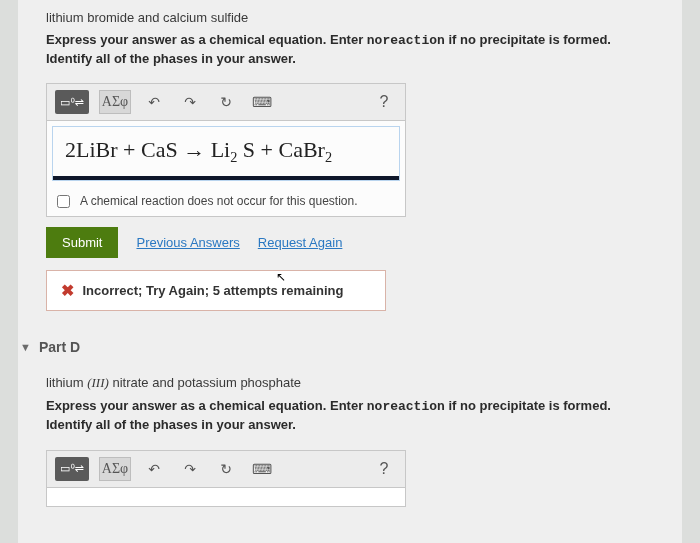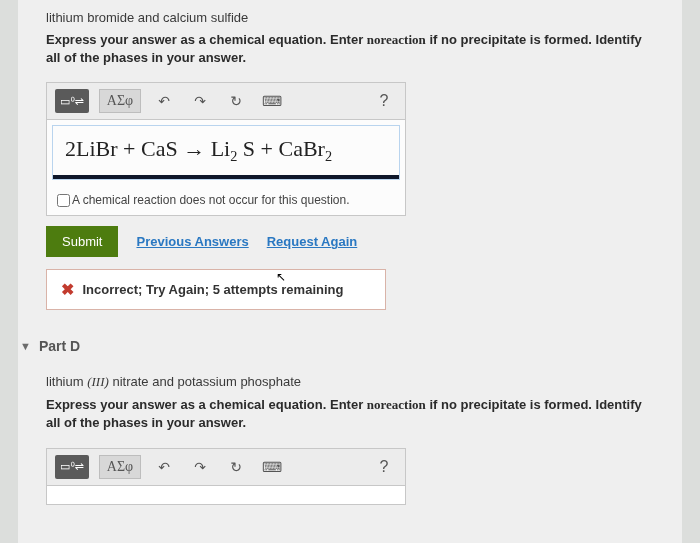--- a/index.html
+++ b/index.html
@@ -13,21 +13,21 @@
     color: #333;
   }
   .page {
     background: #efefef;
     margin: 0 18px;
     padding: 10px 28px 0 28px;
     min-height: 543px;
   }
   .intro-line { color: #3a3a3a; margin-bottom: 6px; }
   .instr { font-weight: bold; color: #2b2b2b; line-height: 1.35; margin-bottom: 16px; }
-  .instr .nr { font-family: Liberation Serif, serif; }
+  .instr .nr { font-family: Liberation Mono, monospace; }
   .eq-widget {
     border: 1px solid #c7c7c7;
     background: #fcfcfc;
     width: 360px;
     margin-bottom: 10px;
   }
   .toolbar {
     background: #ececec;
     border-bottom: 1px solid #c7c7c7;
     padding: 6px 8px;
@@ -40,46 +40,46 @@
     min-width: 26px; height: 24px;
     color: #555;
     font-size: 14px;
     cursor: pointer;
   }
   .tb-btn.templ {
     background: #5a5a5a; color: #fff; width: 34px; border-radius: 2px;
     font-size: 11px; position: relative;
   }
   .tb-btn.sigma {
-    background: #d8d8d8; border: 1px solid #bdbdbd; width: 42px;
+    background: #d8d8d8; border: 1px solid #bdbdbd; width: 32px;
     font-family: "Times New Roman", serif; font-size: 14px;
   }
   .eq-input {
     padding: 10px 12px;
     font-family: "Times New Roman", serif;
     font-size: 22px;
     color: #222;
     border-bottom: 4px solid #0f172a;
     outline: 1px solid #b9d4ee;
     margin: 6px;
   }
   .eq-input sub { font-size: 0.65em; }
   .chk-row {
     padding: 8px 10px;
     font-size: 12px;
     color: #444;
-    display: flex; align-items: center; gap: 2px;
+    display: flex; align-items: center; gap: 10px;
   }
   .chk-row input { margin: 0; }
   .actions { display: flex; align-items: center; gap: 18px; margin-bottom: 12px; }
   .submit-btn {
     background: #4d7c0f; color: #fff; border: none;
     padding: 8px 16px; font-size: 13px; cursor: pointer;
   }
-  .link { color: #2a78c2; text-decoration: underline; font-weight: bold; font-size: 13px; cursor: pointer; }
+  .link { color: #2a78c2; text-decoration: underline; font-weight: normal; font-size: 13px; cursor: pointer; }
   .feedback {
     border: 1px solid #d9b3a8;
     background: #fff;
     padding: 10px 14px;
     width: 340px;
     font-weight: bold;
     color: #333;
     font-size: 13px;
     display: flex; align-items: center; gap: 8px;
     margin-bottom: 28px;

